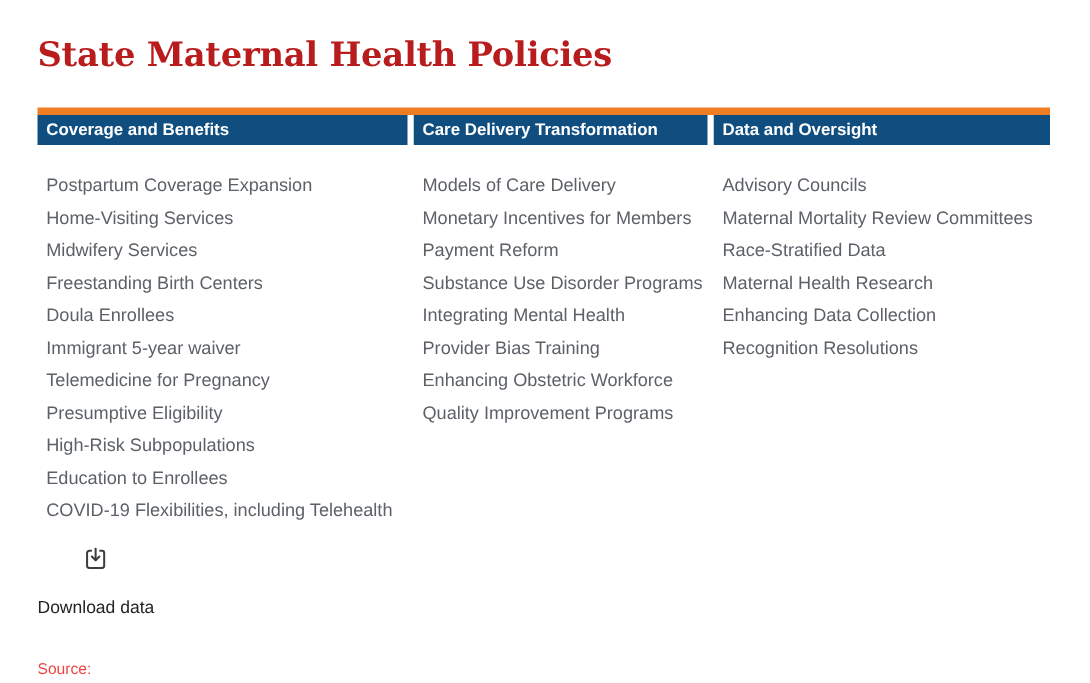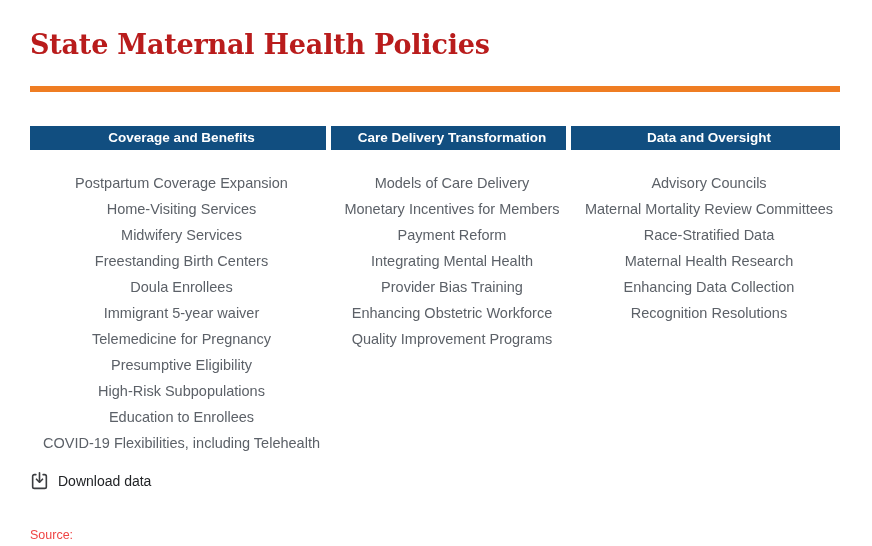--- a/index.html
+++ b/index.html
@@ -23,26 +23,24 @@
     color: #b91c1c;
     letter-spacing: -0.2px;
   }
   .accent-rule {
     margin-top: 24px;
     width: 810px;
     height: 6px;
     background: #ef7d23;
   }
   .policy-table {
-    margin-top: 34px;
     width: 810px;
     display: grid;
     grid-template-columns: 296px 235px 269px;
     column-gap: 5px;
-    text-align: center;
   }
   .col { display: flex; flex-direction: column; }
   .col-header {
     background: #114e80;
     color: #ffffff;
     font-size: 13.5px;
     font-weight: 700;
     height: 24px;
     line-height: 24px;
     padding-left: 7px;
@@ -54,22 +52,23 @@
     font-size: 14.5px;
     line-height: 26px;
     color: #5c6168;
     white-space: nowrap;
   }
   .download-row {
     margin-top: 16px;
     margin-left: 0;
     display: inline-flex;
     align-items: center;
-    gap: 9px;
+    gap: 19px;
     cursor: pointer;
+    flex-direction: column;
   }
   .dl-icon { display: inline-flex; width: 19px; height: 19px; }
   .dl-icon svg { width: 19px; height: 19px; }
   .download-label {
     font-size: 14px;
     color: #212326;
     line-height: 19px;
   }
   .source-row {
     margin-top: 33px;
@@ -102,20 +101,21 @@
           <div class="col-item">Education to Enrollees</div>
           <div class="col-item">COVID-19 Flexibilities, including Telehealth</div>
         </div>
       </div>
       <div class="col">
         <div class="col-header">Care Delivery Transformation</div>
         <div class="col-items">
           <div class="col-item">Models of Care Delivery</div>
           <div class="col-item">Monetary Incentives for Members</div>
           <div class="col-item">Payment Reform</div>
+          <div class="col-item">Substance Use Disorder Programs</div>
           <div class="col-item">Integrating Mental Health</div>
           <div class="col-item">Provider Bias Training</div>
           <div class="col-item">Enhancing Obstetric Workforce</div>
           <div class="col-item">Quality Improvement Programs</div>
         </div>
       </div>
       <div class="col">
         <div class="col-header">Data and Oversight</div>
         <div class="col-items">
           <div class="col-item">Advisory Councils</div>

